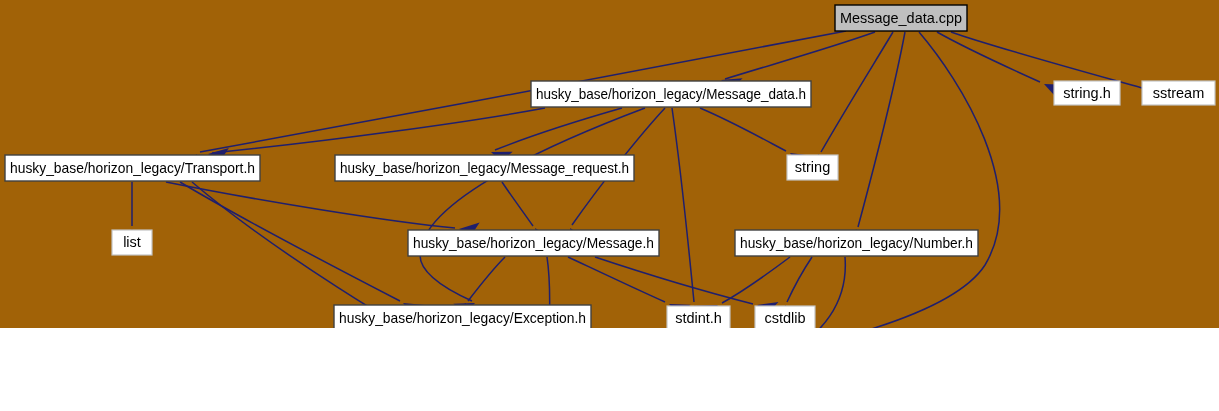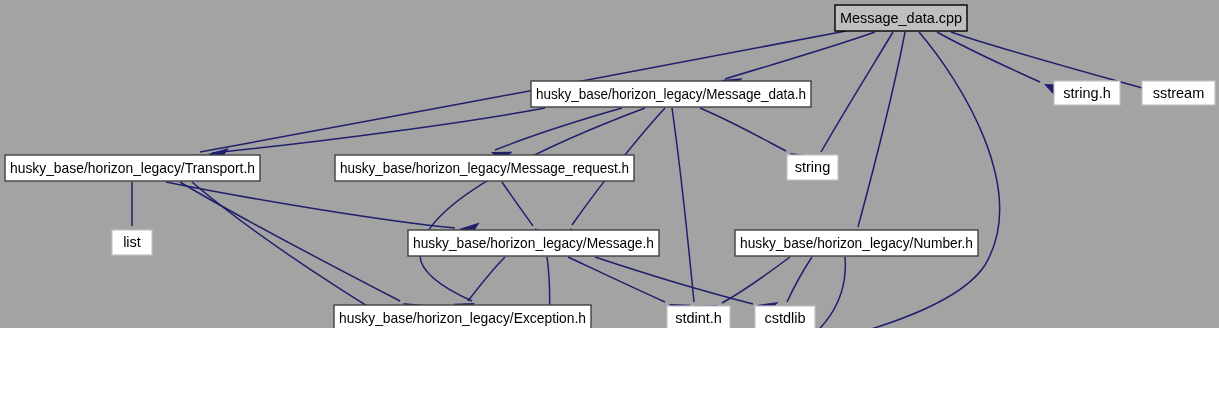--- a/index.html
+++ b/index.html
@@ -7,21 +7,21 @@
     padding: 0;
     background: #ffffff;
   }
   body {
     font-family: "Liberation Sans", sans-serif;
   }
   #graph-root {
     position: relative;
     width: 1219px;
     height: 328px;
-    background: #a3a3a3;
+    background: #a16207;
     overflow: hidden;
   }
   svg#dep-graph {
     display: block;
     width: 1219px;
     height: 411px;
   }
   .node-label {
     font-family: "Liberation Sans", sans-serif;
     font-size: 14.5px;

